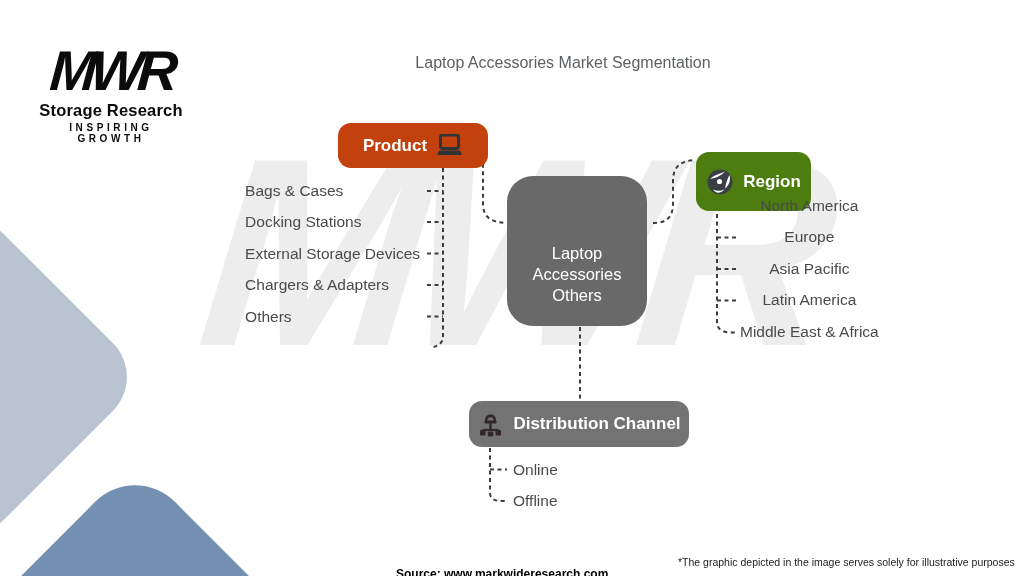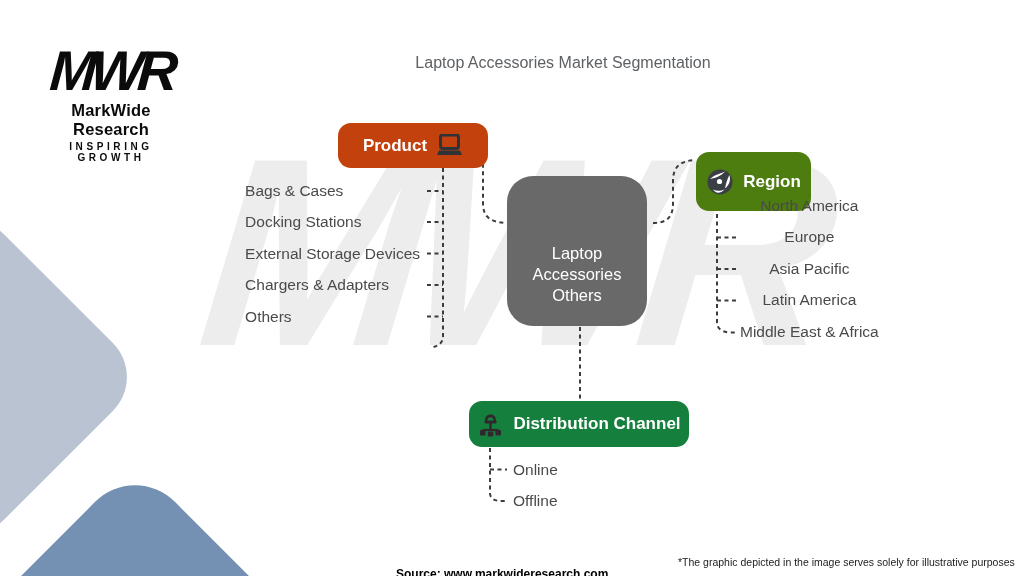--- a/index.html
+++ b/index.html
@@ -47,21 +47,21 @@
   }
   .center-node .line{color:#fff;font-size:16.5px;font-weight:500;line-height:21px;text-align:center;}
   
   .branch-btn{
     position:absolute;z-index:2;display:flex;align-items:center;justify-content:center;
     gap:9px;border-radius:13px;box-sizing:border-box;
   }
   .branch-btn .lbl{color:#fff;font-size:17px;font-weight:700;white-space:nowrap;}
   .btn-product{left:338px;top:123px;width:150px;height:45px;background:#c2410c;}
   .btn-region{left:696px;top:152px;width:115px;height:59px;background:#4d7c0f;}
-  .btn-dc{left:469px;top:401px;width:220px;height:46px;background:#15803d;}
+  .btn-dc{left:469px;top:401px;width:220px;height:46px;background:#737373;}
   .icon{display:block;flex:none;}
   
   .items{position:absolute;z-index:2;}
   .items .row{height:31.4px;line-height:31.4px;font-size:15.5px;color:#4A4A4A;white-space:nowrap;}
   .items-left{right:604px;top:175px;}
   .items-right{left:740px;top:190px;text-align:center;}
   .items-dc{left:513px;top:453.5px;text-align:left;}
   
   .footer-source{
     position:absolute;left:396px;top:567px;font-size:12px;font-weight:700;color:#000;z-index:2;white-space:nowrap;
@@ -74,21 +74,21 @@
 <body>
 
 <div class="canvas">
 
   <div class="watermark">MWR</div>
   <div class="diamond diamond-light"></div>
   <div class="diamond diamond-dark"></div>
 
   <div class="logo">
     <div class="logo-brand">MWR</div>
-    <div class="logo-name">MarkWide Research</div>
+    <div class="logo-name">Storage Research</div>
     <div class="logo-tagline">INSPIRING GROWTH</div>
   </div>
 
   <div class="title">Laptop Accessories Market Segmentation</div>
 
   <svg class="connectors" width="1024" height="576" viewBox="0 0 1024 576">
     <g fill="none" stroke="#3C3C3C" stroke-width="2" stroke-dasharray="4 3.5">
 
       <path d="M464 145 C479 146 483 153 483 168 L483 203 C483 216 489 222 506 223"></path>
 

